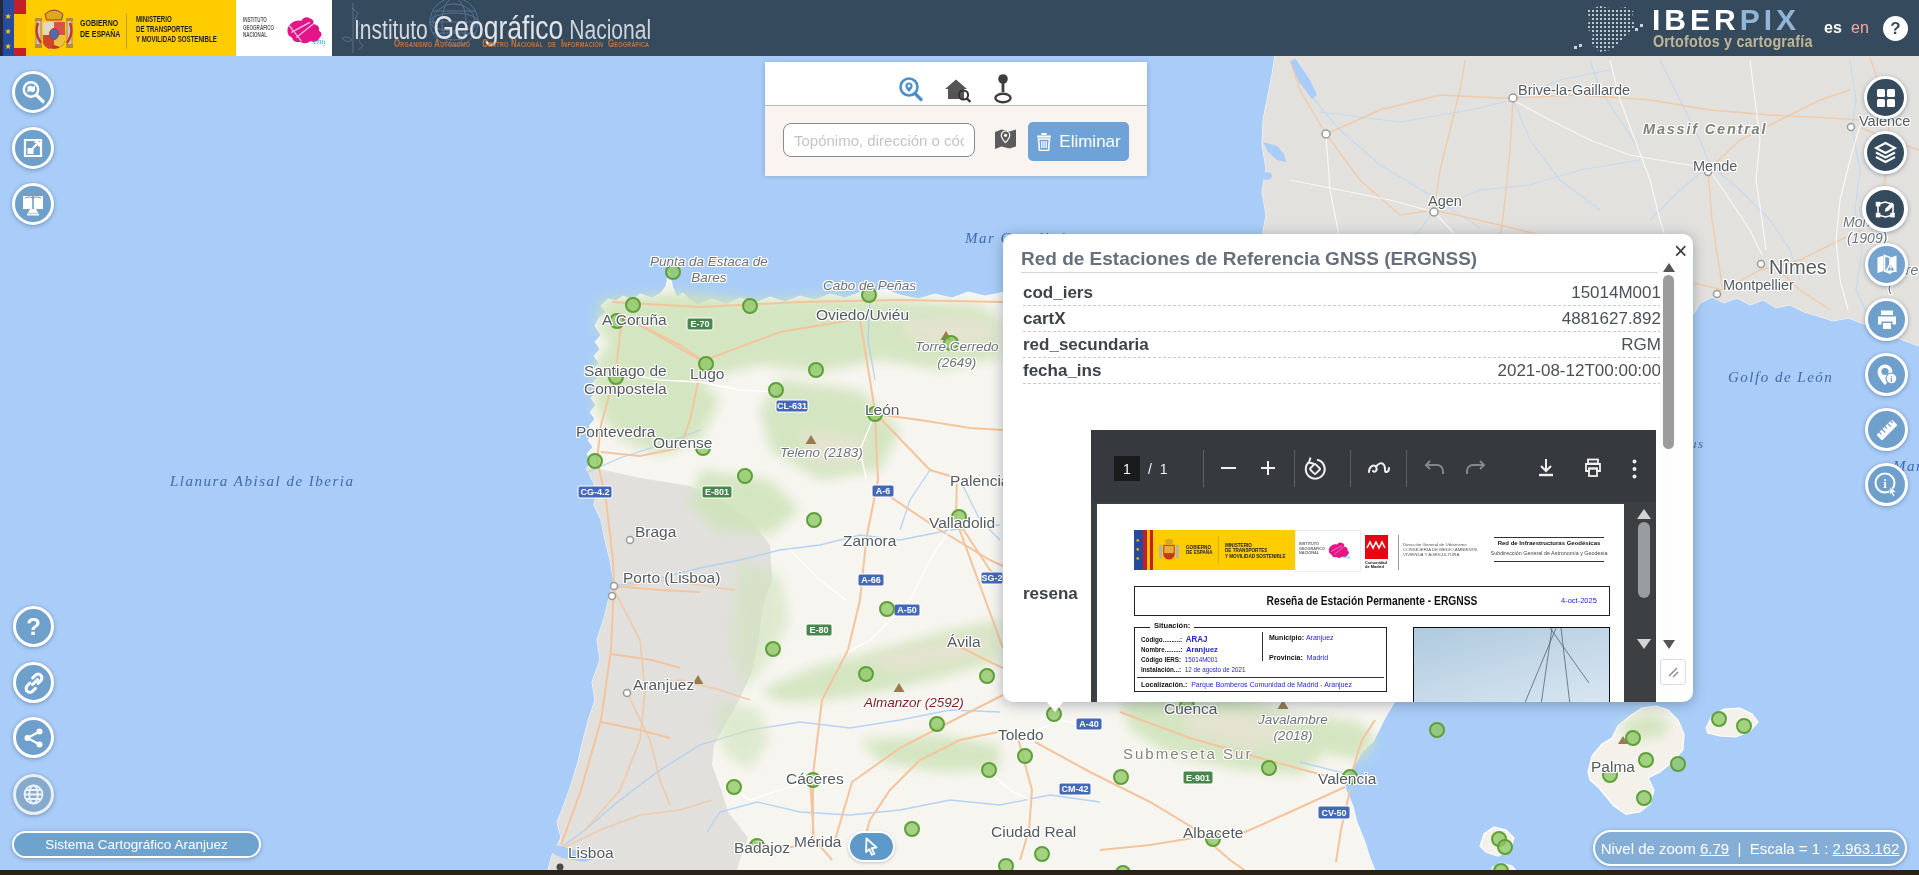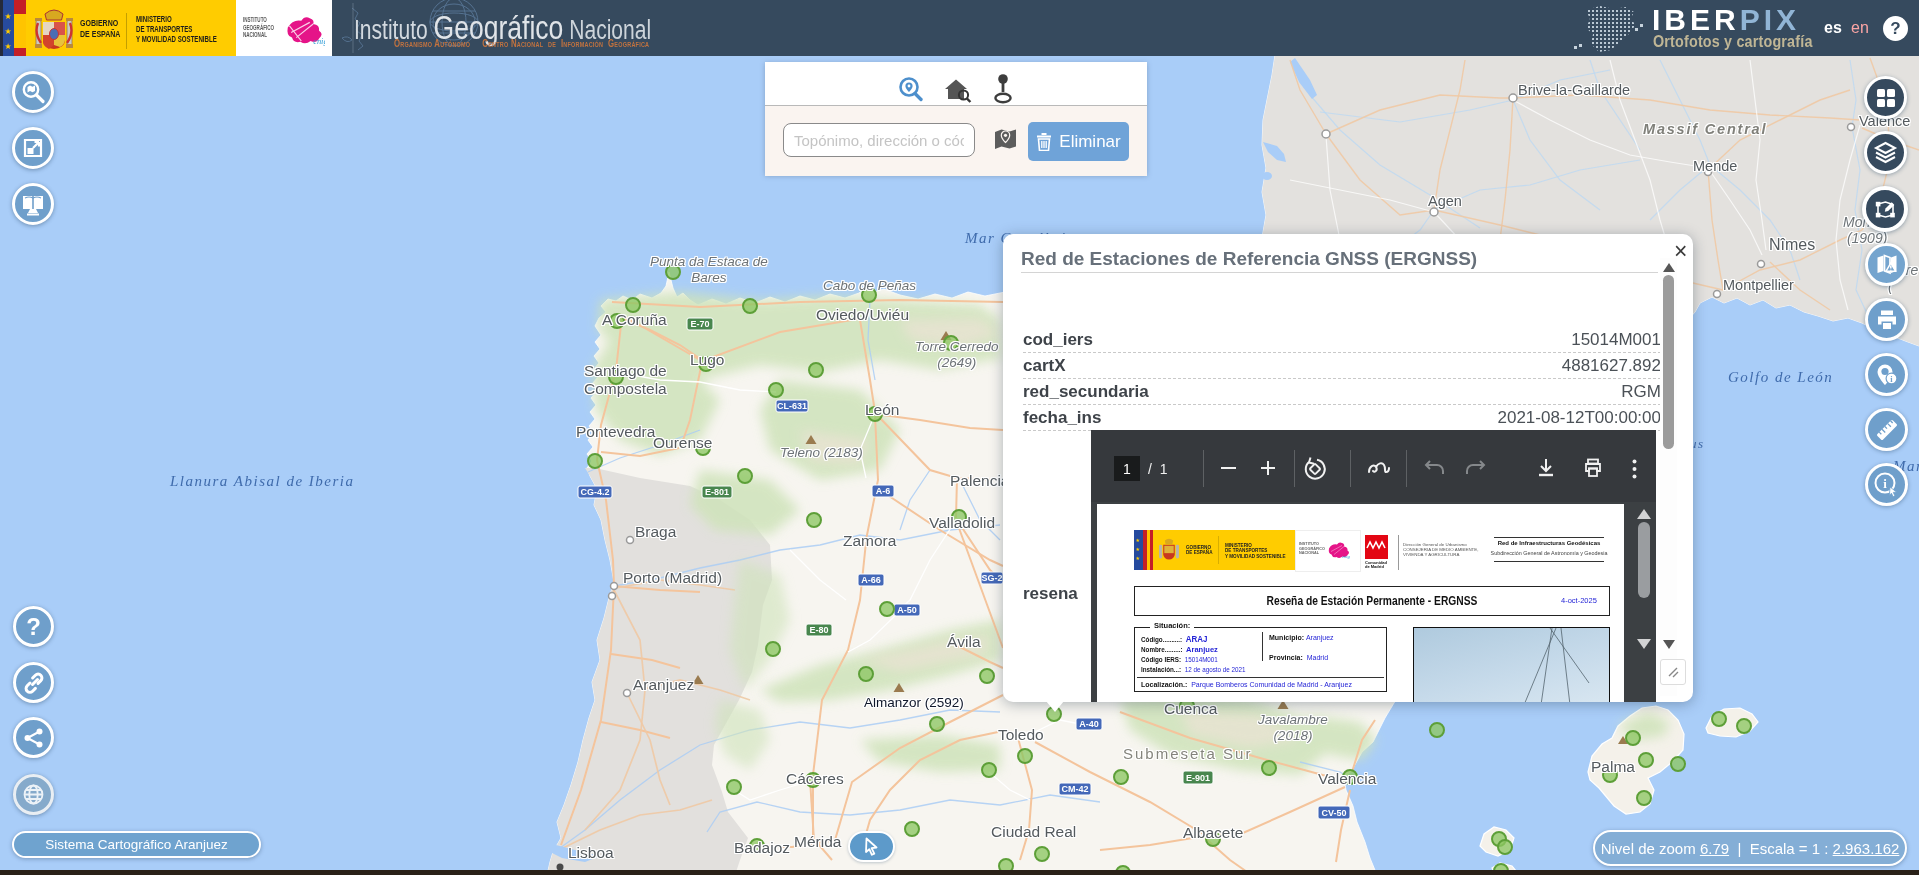--- a/index.html
+++ b/index.html
@@ -27,21 +27,21 @@
   #search input::placeholder{color:#c4c4c4;}
   #btn-eliminar{position:absolute;left:263px;top:60px;width:101px;height:39px;background:#6fa3d8;border-radius:5px;
         color:#fff;font-size:17px;display:flex;align-items:center;justify-content:center;gap:7px;}
 
   
   #popup{position:absolute;left:1003px;top:234px;width:690px;height:468px;background:#fff;
          border-radius:10px;box-shadow:0 2px 14px rgba(30,50,70,.35);z-index:60;}
   #popup .tail{position:absolute;left:43px;top:467px;width:0;height:0;
          border-left:9px solid transparent;border-right:9px solid transparent;border-top:11px solid #fff;}
   .prow{position:absolute;left:20px;width:638px;height:26px;border-bottom:1px dashed #c9c9c9;
-        font-size:17px;color:#3e4349;margin-top:47px;}
+        font-size:17px;color:#3e4349;}
   .prow b{position:absolute;left:0;top:4px;font-weight:bold;color:#3e4349;}
   .prow span{position:absolute;right:0;top:4px;color:#4b5157;}
 
   
   #pdf{position:absolute;left:88px;top:196px;width:565px;height:272px;background:#fff;overflow:hidden;}
   #pdfbar{position:absolute;left:0;top:0;width:565px;height:72px;background:#36393d;}
 
   .maplabel{position:absolute;color:#545a5e;white-space:nowrap;z-index:5;line-height:1.15;
      text-shadow:-1px -1px 0 #fff,1px -1px 0 #fff,-1px 1px 0 #fff,1px 1px 0 #fff,0 1px 0 #fff,0 -1px 0 #fff,1px 0 0 #fff,-1px 0 0 #fff;}
   .maplabel.sea{font-family:"Liberation Serif",serif;font-style:italic;color:#3f6bac;font-size:15px;
@@ -588,57 +588,57 @@
           <path d="M2.5 7 h11 l-1 11.5 h-9z" fill="none" stroke="#fff" stroke-width="1.6"></path>
           <path d="M5.8 9 v7 M8 9 v7 M10.2 9 v7" stroke="#fff" stroke-width="1.3"></path>
         </g>
       </svg>
     Eliminar</div>
 </div>
 
 <div id="labels" style="font-size:15.5px">
   <div class="maplabel" style="left:602px;top:311px">A Coruña</div>
   <div class="maplabel" style="left:816px;top:306px">Oviedo/Uviéu</div>
-  <div class="maplabel" style="left:690px;top:351px">Lugo</div>
+  <div class="maplabel" style="left:690px;top:365px">Lugo</div>
   <div class="maplabel" style="left:584px;top:362px">Santiago de<br>Compostela</div>
   <div class="maplabel" style="left:865px;top:401px">León</div>
   <div class="maplabel" style="left:576px;top:423px">Pontevedra</div>
   <div class="maplabel" style="left:653px;top:434px">Ourense</div>
   <div class="maplabel" style="left:635px;top:523px">Braga</div>
   <div class="maplabel" style="left:843px;top:532px">Zamora</div>
   <div class="maplabel" style="left:929px;top:514px">Valladolid</div>
   <div class="maplabel" style="left:950px;top:472px">Palencia</div>
-  <div class="maplabel" style="left:623px;top:569px">Porto (Madrid)</div>
+  <div class="maplabel" style="left:623px;top:569px">Porto (Lisboa)</div>
   <div class="maplabel" style="left:633px;top:676px">Aranjuez</div>
   <div class="maplabel" style="left:947px;top:633px">Ávila</div>
   <div class="maplabel" style="left:786px;top:770px">Cáceres</div>
   <div class="maplabel" style="left:794px;top:833px">Mérida</div>
   <div class="maplabel" style="left:734px;top:839px">Badajoz</div>
   <div class="maplabel" style="left:568px;top:844px">Lisboa</div>
   <div class="maplabel" style="left:998px;top:726px">Toledo</div>
   <div class="maplabel" style="left:1164px;top:700px">Cuenca</div>
   <div class="maplabel" style="left:991px;top:823px">Ciudad Real</div>
   <div class="maplabel" style="left:1183px;top:824px">Albacete</div>
   <div class="maplabel" style="left:1318px;top:770px">Valencia</div>
   <div class="maplabel" style="left:1591px;top:758px">Palma</div>
   <div class="maplabel" style="left:1518px;top:82px;font-size:14.5px">Brive-la-Gaillarde</div>
   <div class="maplabel" style="left:1428px;top:193px;font-size:14.5px">Agen</div>
   <div class="maplabel" style="left:1693px;top:158px;font-size:14.5px">Mende</div>
   <div class="maplabel" style="left:1859px;top:113px;font-size:14.5px">Valence</div>
-  <div class="maplabel" style="left:1769px;top:236px;font-size:16px">Nîmes</div>
+  <div class="maplabel" style="left:1769px;top:256px;font-size:20px">Nîmes</div>
   <div class="maplabel" style="left:1723px;top:277px;font-size:14.5px">Montpellier</div>
   <div class="maplabel" style="left:1884px;top:262px;font-size:14px;font-style:italic;color:#6d7377">Barre<br>&nbsp;(</div>
   <div class="maplabel" style="left:1843px;top:214px;font-size:14px;font-style:italic;color:#6d7377">Mont V<br>&nbsp;(1909)</div>
   <div class="maplabel" style="left:1643px;top:121px;font-size:14.5px;font-style:italic;font-weight:bold;color:#80807a;letter-spacing:1.8px">Massif Central</div>
 
   <div class="maplabel" style="left:650px;top:254px;font-size:13.5px;font-style:italic;color:#6d7377;text-align:center">Punta da Estaca de<br>Bares</div>
   <div class="maplabel" style="left:823px;top:278px;font-size:13.5px;font-style:italic;color:#6d7377">Cabo de Peñas</div>
   <div class="maplabel" style="left:915px;top:339px;font-size:13.5px;font-style:italic;color:#6d7377;text-align:center">Torre Cerredo<br>(2649)</div>
   <div class="maplabel" style="left:780px;top:445px;font-size:13.5px;font-style:italic;color:#6d7377">Teleno (2183)</div>
-  <div class="maplabel" style="left:864px;top:695px;font-size:13.5px;color:#0f172a">Almanzor (2592)</div>
+  <div class="maplabel" style="left:864px;top:695px;font-size:13.5px;font-style:italic;color:#7f1d1d">Almanzor (2592)</div>
   <div class="maplabel" style="left:1258px;top:712px;font-size:13.5px;font-style:italic;color:#6d7377;text-align:center">Javalambre<br>(2018)</div>
   <div class="maplabel" style="left:1123px;top:745px;font-size:15px;color:#84847c;letter-spacing:2px">Submeseta Sur</div>
 
   <div class="maplabel sea" style="left:965px;top:230px">Mar Cantábrico</div>
   <div class="maplabel sea" style="left:170px;top:473px">Llanura Abisal de Iberia</div>
   <div class="maplabel sea" style="left:1728px;top:369px">Golfo de León</div>
   <div class="maplabel sea" style="left:1893px;top:458px">Mar</div>
   <div class="maplabel sea" style="left:1690px;top:437px;font-size:13px">us</div>
 </div>
 

